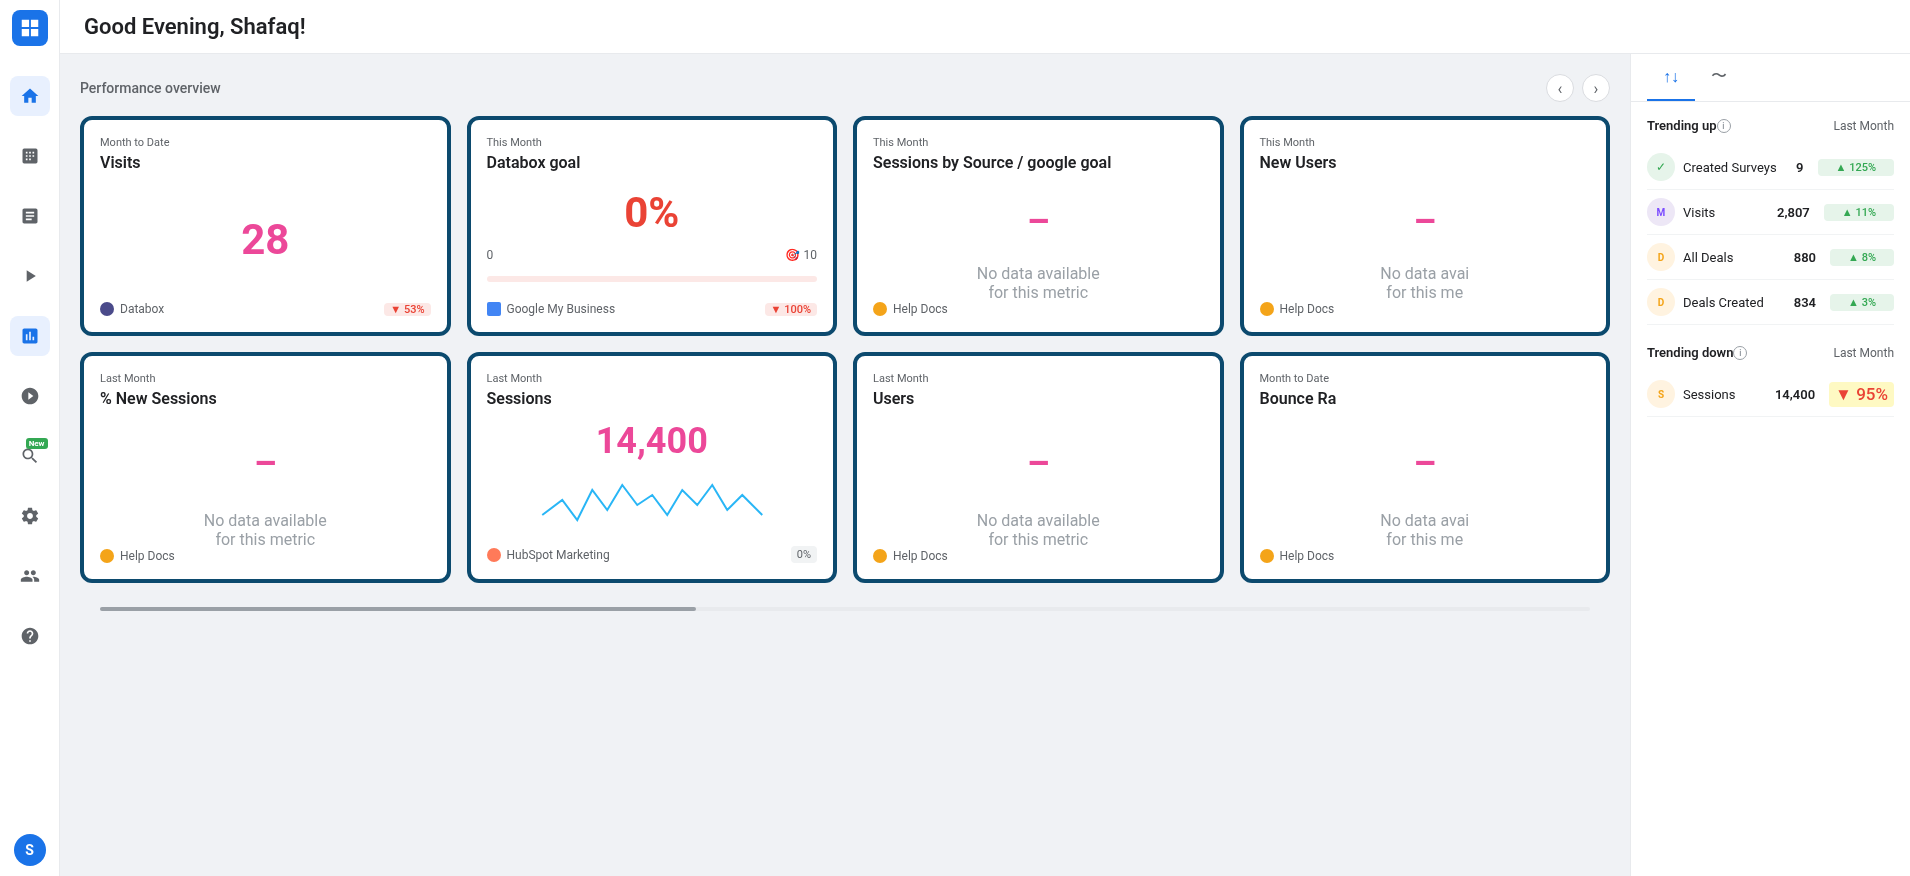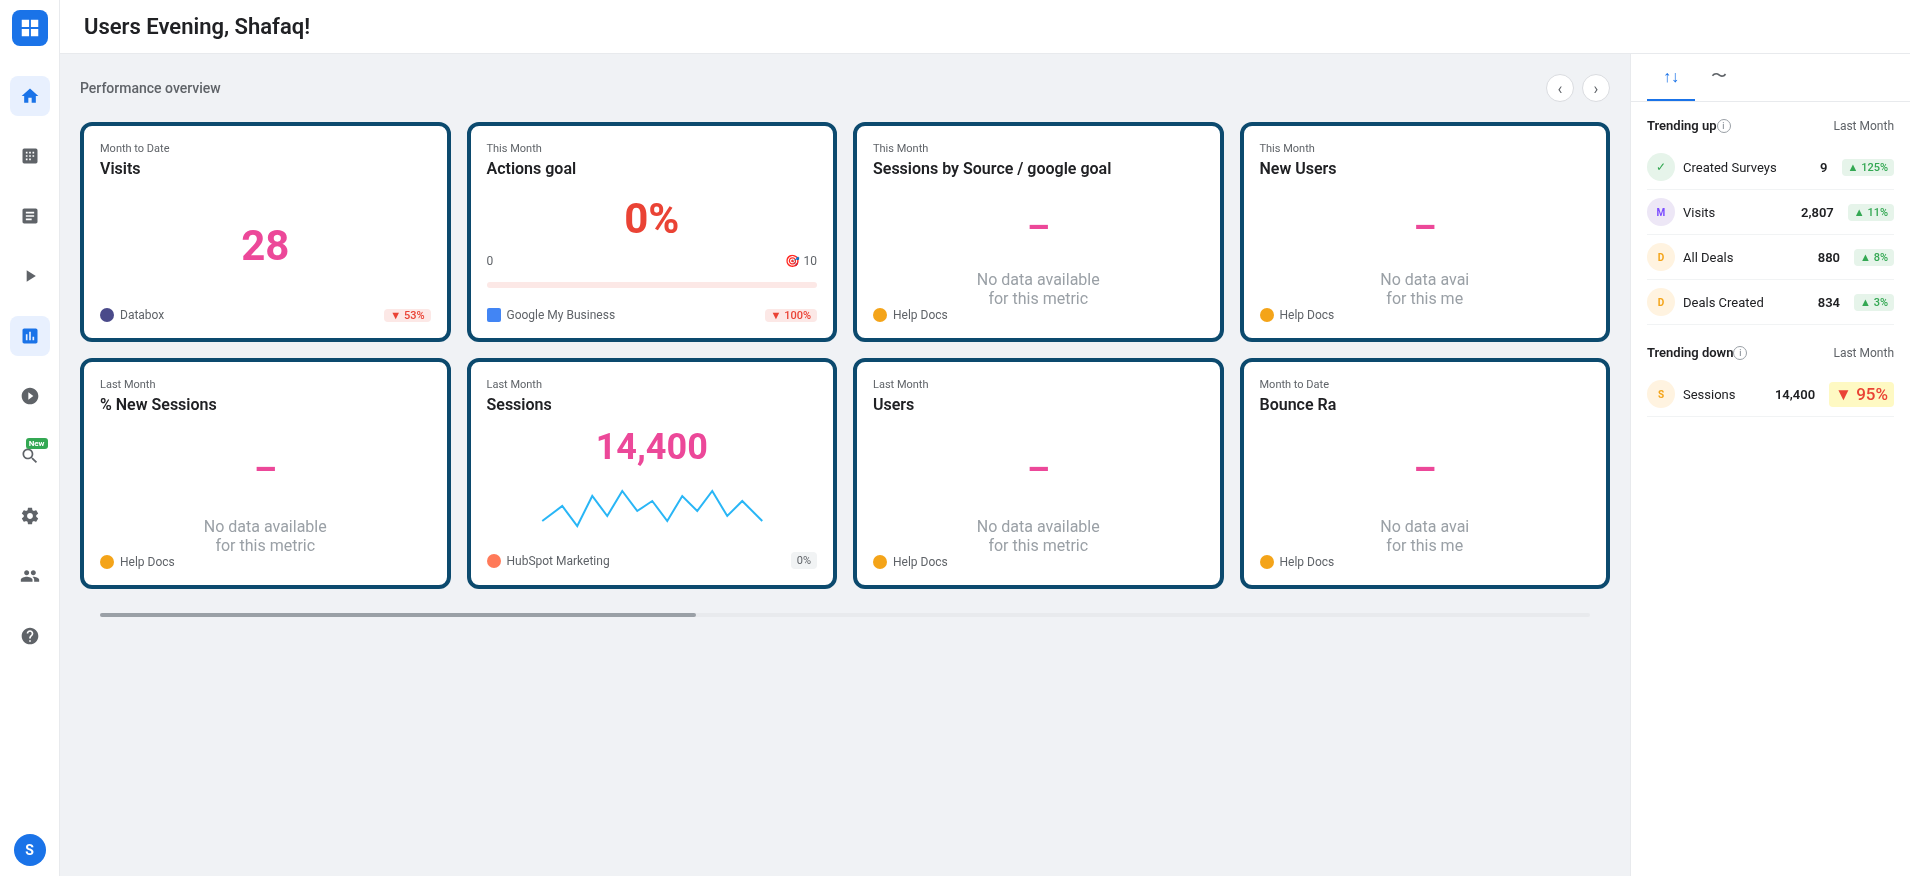--- a/index.html
+++ b/index.html
@@ -101,21 +101,21 @@
     .performance-section {
       flex: 1;
       padding: 20px;
       overflow-y: auto;
       overflow-x: hidden;
     }
     .section-header {
       display: flex;
       align-items: center;
       justify-content: space-between;
-      margin-bottom: 20px;
+      margin-bottom: 14px;
     }
     .section-title {
       font-size: 14px;
       color: #5f6368;
       font-weight: 500;
     }
     .nav-arrows {
       display: flex;
       gap: 8px;
     }
@@ -308,21 +308,21 @@
     .trending-item-value {
       font-size: 13px;
       font-weight: 600;
       color: #202124;
       margin-right: 6px;
     }
     .badge-up {
       background: #e6f4ea;
       color: #34a853;
       font-size: 11px;
-      padding: 2px 6px;
+      padding: 2px 18px;
       border-radius: 4px;
       font-weight: 500;
       display: flex;
       align-items: center;
       gap: 2px;
     }
     .badge-down-panel {
       background: #fef9c3;
       color: #ea4335;
       font-size: 17px;
@@ -426,21 +426,21 @@
         <path d="M12 2C6.48 2 2 6.48 2 12s4.48 10 10 10 10-4.48 10-10S17.52 2 12 2zm1 17h-2v-2h2v2zm2.07-7.75l-.9.92C13.45 12.9 13 13.5 13 15h-2v-.5c0-1.1.45-2.1 1.17-2.83l1.24-1.26c.37-.36.59-.86.59-1.41 0-1.1-.9-2-2-2s-2 .9-2 2H8c0-2.21 1.79-4 4-4s4 1.79 4 4c0 .88-.36 1.68-.93 2.25z"></path>
       </svg>
   </div>
 
   <div class="sidebar-avatar" style="margin-top:auto;">S</div>
 </div>
 
 <div class="main-content">
 
   <div class="header">
-    <h1 class="header-title">Users Evening, Shafaq!</h1>
+    <h1 class="header-title">Good Evening, Shafaq!</h1>
   </div>
 
   <div class="dashboard-area">
 
     <div class="performance-section">
       <div class="section-header">
         <span class="section-title">Performance overview</span>
         <div class="nav-arrows">
           <div class="nav-arrow">‹</div>
           <div class="nav-arrow">›</div>
@@ -457,21 +457,21 @@
             <div class="card-source">
               <span style="width:14px;height:14px;background:#4a4a8a;border-radius:50%;display:inline-block;"></span>
               <span>Databox</span>
             </div>
             <span class="badge-down">▼ 53%</span>
           </div>
         </div>
 
         <div class="metric-card">
           <div class="card-period">This Month</div>
-          <div class="card-title">Actions goal</div>
+          <div class="card-title">Databox goal</div>
           <div class="card-value red">0%</div>
           <div class="progress-section">
             <span>0</span>
             <span>🎯 10</span>
           </div>
           <div class="progress-bar-container">
             <div class="progress-bar-fill" style="width:0%"></div>
           </div>
           <div class="card-footer">
             <div class="card-source">

